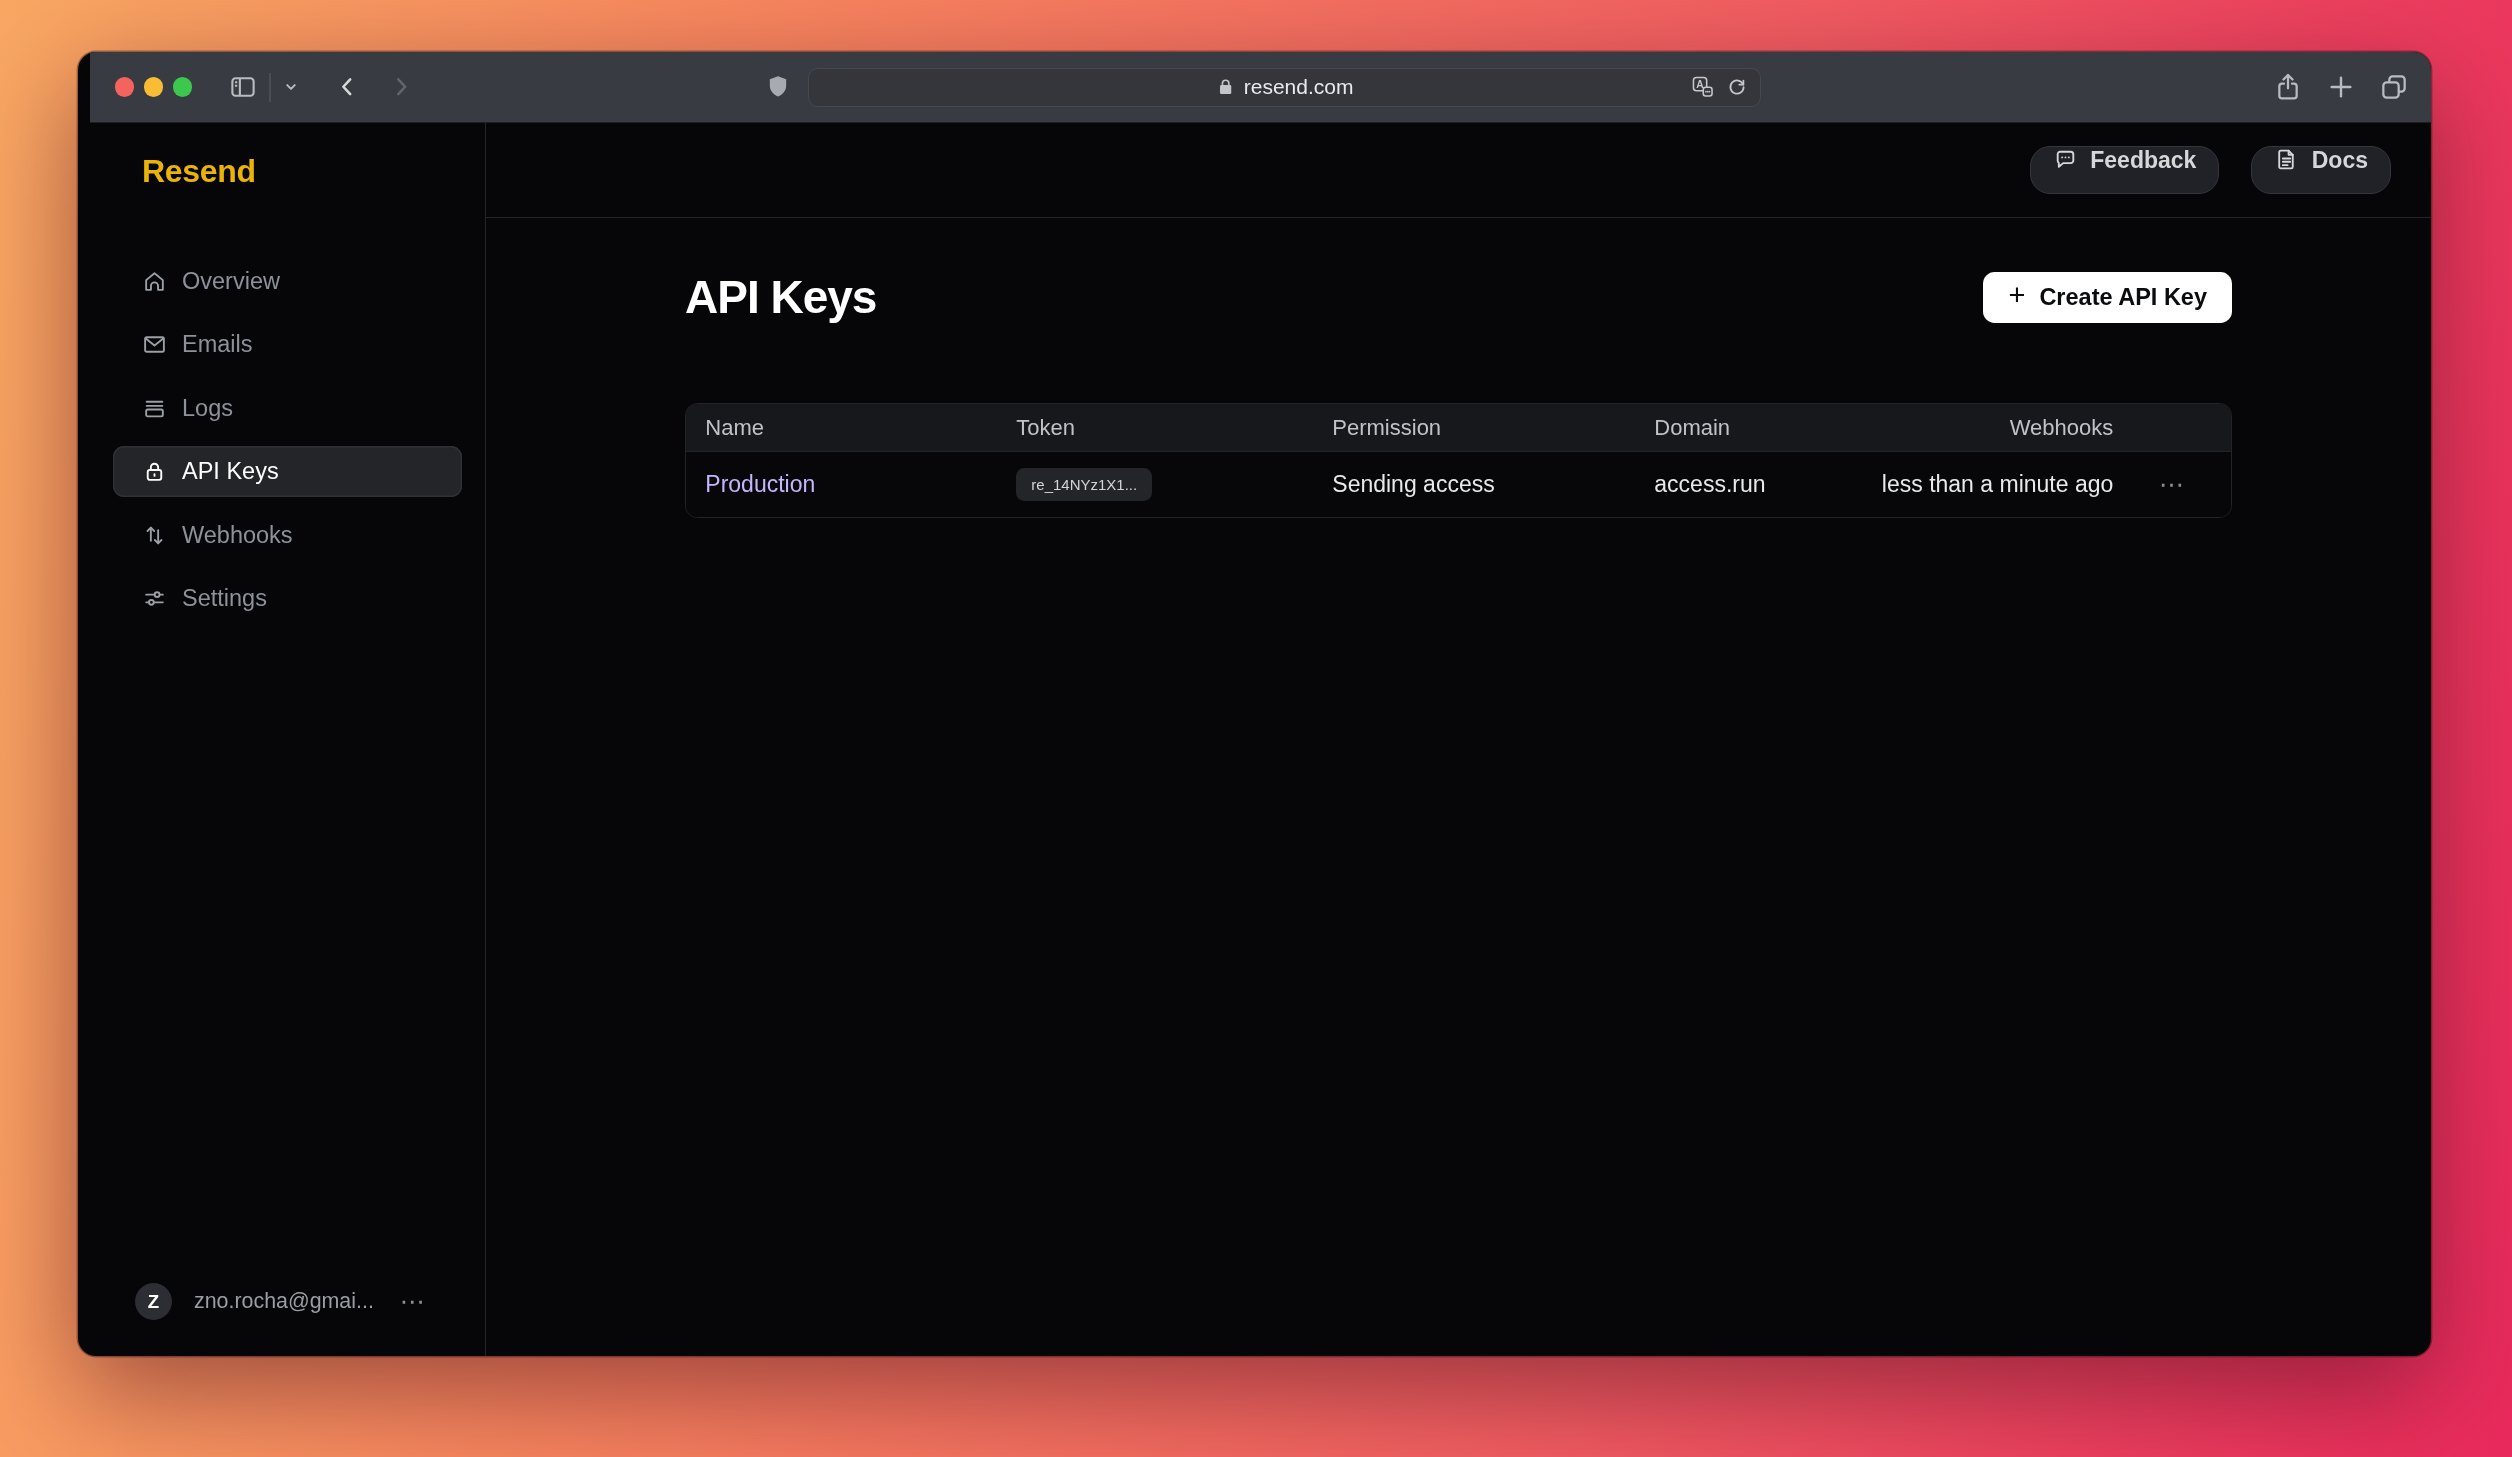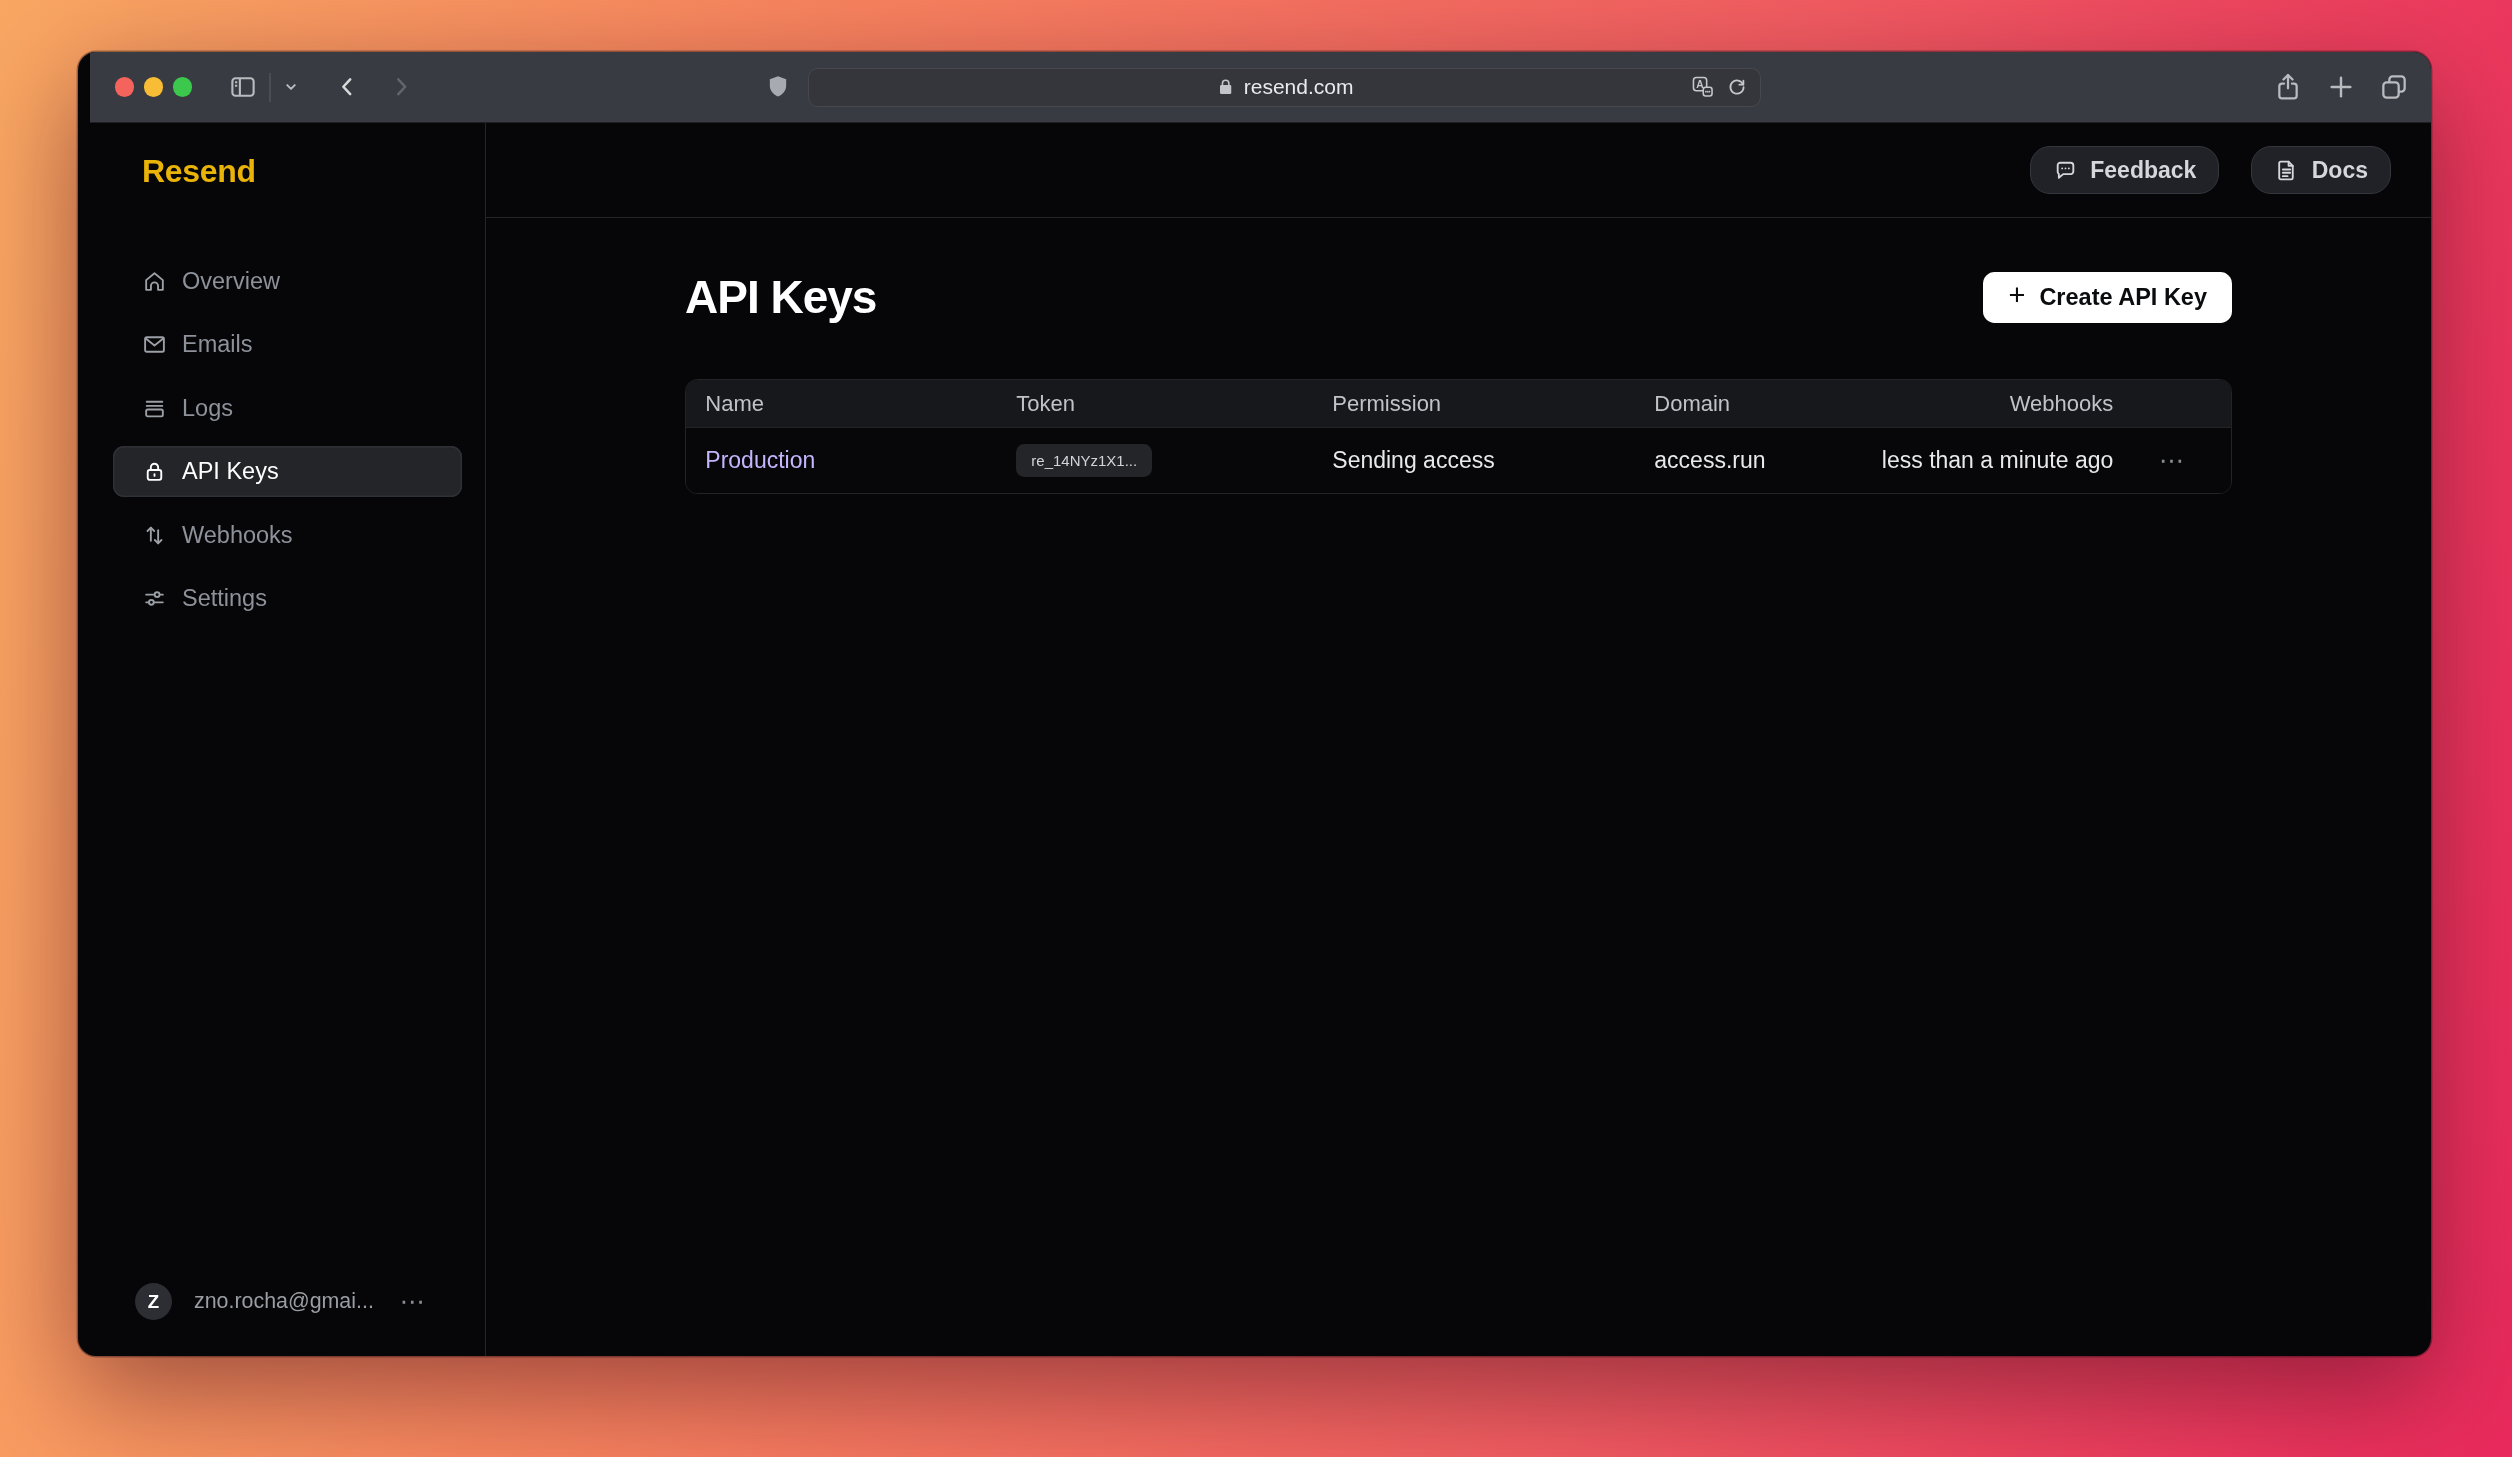--- a/index.html
+++ b/index.html
@@ -70,36 +70,36 @@
   
   .main { flex: 1; display: flex; flex-direction: column; min-width: 0; }
   .main-header {
     flex: 0 0 95px; border-bottom: 1.4px solid #232529;
     display: flex; align-items: center; justify-content: flex-end; gap: 32px; padding-right: 40px;
   }
   .ghost-btn {
     height: 48px; padding: 0 22px; border-radius: 20px;
     background: #202227; border: 1.4px solid #34373d;
     color: #d5d7da; font-size: 23px; font-weight: 700;
-    display: flex; align-items: center; gap: 12.4px; cursor: pointer;
+    display: flex; gap: 12.4px; cursor: pointer;
   }
   .content { flex: 1; }
   .container { width: 1547px; margin: 0 auto; }
   .page-head { margin-top: 52px; display: flex; align-items: center; justify-content: space-between; }
   .page-title { font-size: 46px; font-weight: 800; color: #fff; letter-spacing: -1px; }
   .create-btn {
     height: 51px; padding: 0 25px; border-radius: 11.7px; border: none;
     background: #ffffff; color: #0b0c0e; font-size: 23.5px; font-weight: 700;
     font-family: "Liberation Sans", sans-serif;
     display: flex; align-items: center; gap: 14px; cursor: pointer;
   }
   .create-btn .plus { font-size: 29px; font-weight: 400; line-height: 1; margin-top: -2.8px; }
 
   
-  .table { margin-top: 55px; border: 1.4px solid #222428; border-radius: 12.4px; overflow: hidden; }
+  .table { margin-top: 79px; border: 1.4px solid #222428; border-radius: 12.4px; overflow: hidden; }
   .tgrid { display: grid; grid-template-columns: 311px 316px 322px 222px 237px 1fr; align-items: center; padding-left: 19.3px; }
   .thead { height: 48px; background: #17181c; border-bottom: 1.4px solid #222428; color: #c0c2c7; font-size: 22px; }
   .trow { height: 65px; background: #07070a; color: #e8e9eb; font-size: 23px; }
   .cell-name { color: #c4b5fd; }
   .col-created, .cell-created { text-align: right; }
   .token-badge {
     display: inline-block; background: #232529; border-radius: 8.3px;
     padding: 8.3px 15px; font-size: 15px; color: #d2d4d8;
   }
   .row-menu { text-align: center; color: #8b8f94; font-size: 25px; letter-spacing: 1.4px; cursor: pointer; }

